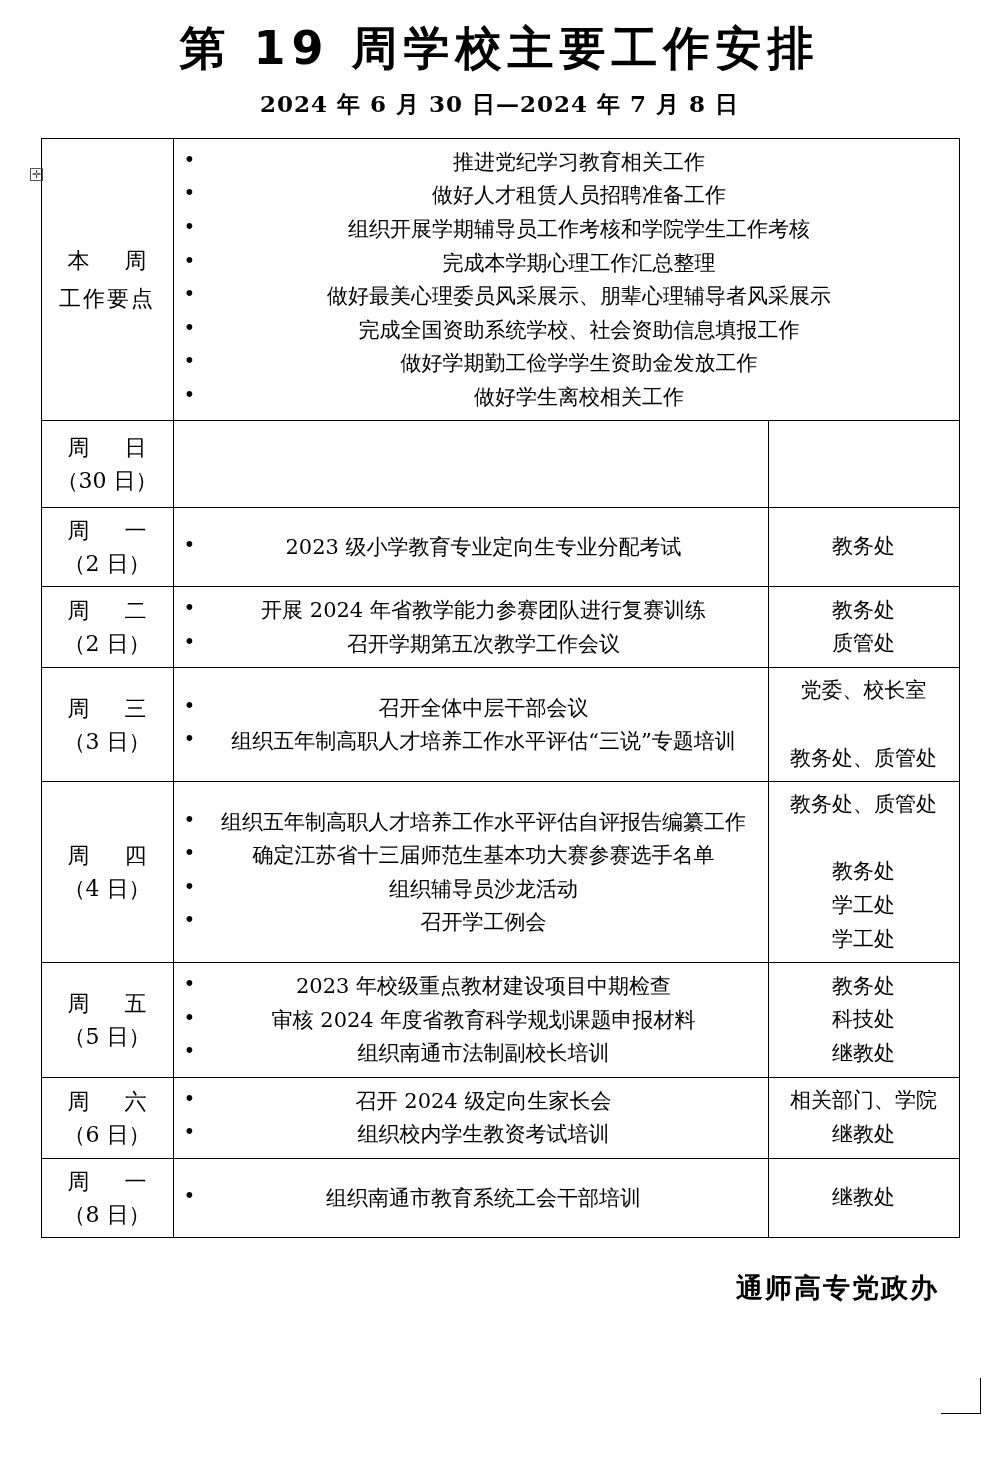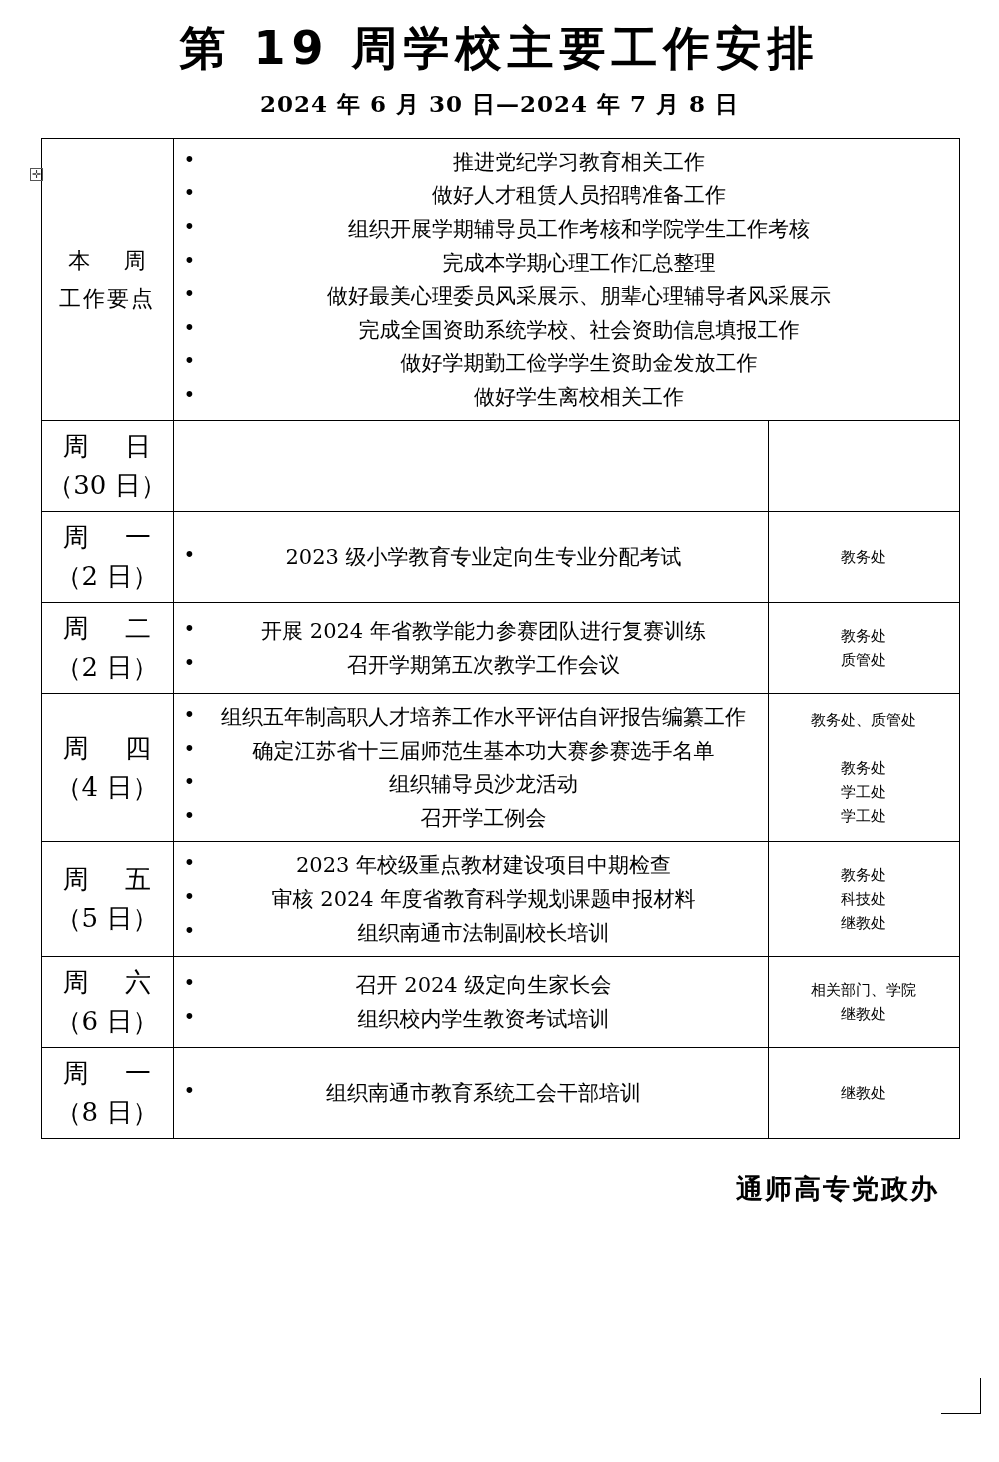--- a/index.html
+++ b/index.html
@@ -75,21 +75,21 @@
     border: 1px solid #000;
     vertical-align: middle;
     padding: 6px 4px;
   }
   .col-day   { width: 132px; }
   .col-items { width: 595px; }
   .col-dept  { width: 191px; }
 
   .daycell {
     text-align: center;
-    font-size: 26px;
+    font-size: 22px;
     line-height: 1.5;
     font-weight: normal;
     letter-spacing: 1px;
   }
   .daycell .d1 { display: block; letter-spacing: 14px; text-indent: 14px;}
   .daycell .d2 { display: block; letter-spacing: 0px; }
 
   .items {
     margin: 0;
     padding: 0;
@@ -106,32 +106,32 @@
   .items li:before {
     content: "\2022";
     position: absolute;
     left: 6px;
     top: -1px;
     font-size: 20px;
   }
 
   .deptcell {
     text-align: center;
-    font-size: 15px;
+    font-size: 21px;
     line-height: 1.6;
   }
   .deptcell div { white-space: nowrap; }
 
   .weekly-head {
     text-align: center;
     font-size: 22px;
     line-height: 1.7;
     letter-spacing: 1px;
   }
-  .weekly-head .l1 { display:block; letter-spacing: 14px; text-indent: 14px; font-family: Liberation Serif, serif; }
+  .weekly-head .l1 { display:block; letter-spacing: 14px; text-indent: 14px; }
   .weekly-head .l2 { display:block; letter-spacing: 2px; }
 
   .empty-row-pad { height: 74px; }
 
   
   .footer {
     margin-top: 32px;
     text-align: right;
     padding-right: 60px;
     font-family: "DejaVu Sans", "Liberation Sans", sans-serif;
@@ -230,20 +230,37 @@
               <li>开展 2024 年省教学能力参赛团队进行复赛训练</li>
               <li>召开学期第五次教学工作会议</li>
             </ul>
           </td>
           <td class="deptcell">
             <div>教务处</div>
             <div>质管处</div>
           </td>
         </tr>
 
+        <tr>
+          <td class="daycell">
+            <span class="d1">周 三</span>
+            <span class="d2">（3 日）</span>
+          </td>
+          <td>
+            <ul class="items">
+              <li>召开全体中层干部会议</li>
+              <li>组织五年制高职人才培养工作水平评估“三说”专题培训</li>
+            </ul>
+          </td>
+          <td class="deptcell">
+            <div>党委、校长室</div>
+            <div>&nbsp;</div>
+            <div>教务处、质管处</div>
+          </td>
+        </tr>
 
         <tr>
           <td class="daycell">
             <span class="d1">周 四</span>
             <span class="d2">（4 日）</span>
           </td>
           <td>
             <ul class="items">
               <li>组织五年制高职人才培养工作水平评估自评报告编纂工作</li>
               <li>确定江苏省十三届师范生基本功大赛参赛选手名单</li>

